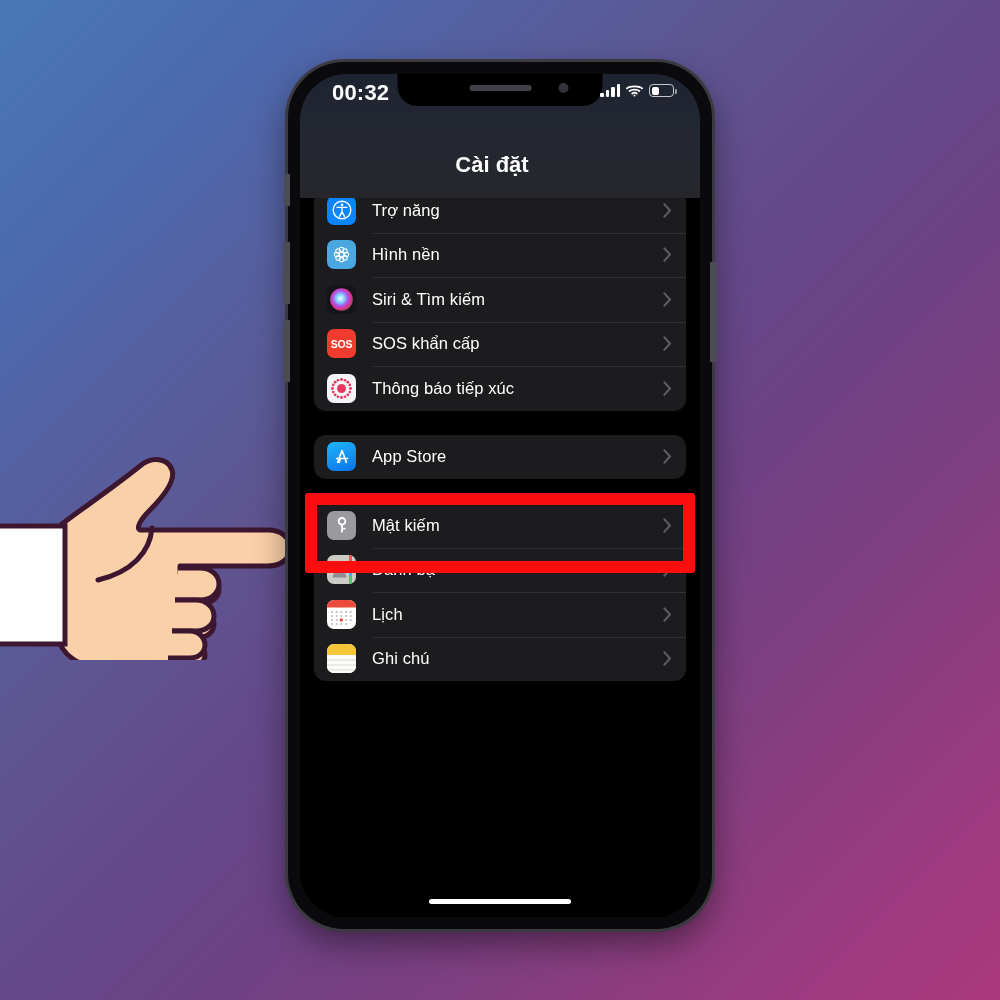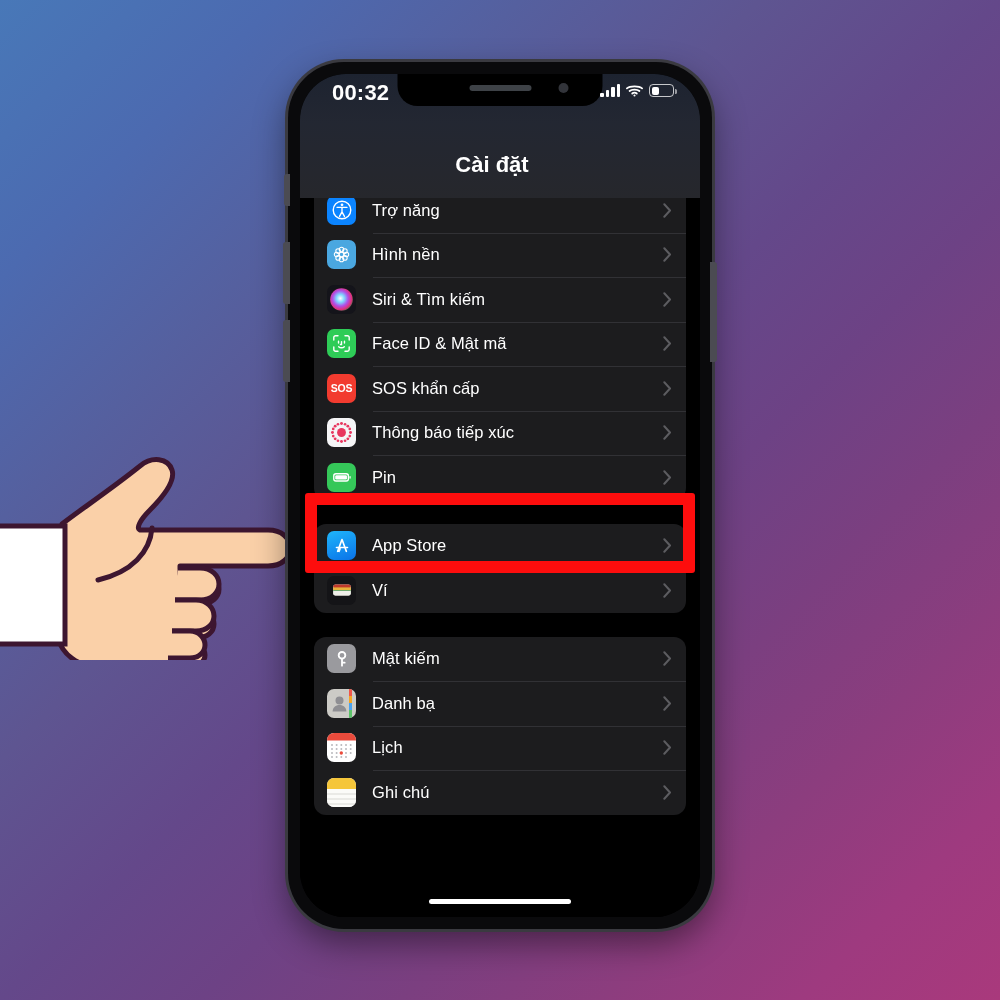--- a/index.html
+++ b/index.html
@@ -296,41 +296,20 @@
               </svg>
             </span>
             <span class="label">Siri &amp; Tìm kiếm</span>
             <span class="chev">
               <svg width="9" height="15" viewBox="0 0 9 15">
                   <path d="M1.3 1.3 L7 7.5 L1.3 13.7" fill="none" stroke="#5c5c60" stroke-width="2" stroke-linecap="round" stroke-linejoin="round"></path>
                 </svg>
             </span>
           </div>
 
-          <div class="row">
-            <span class="icon" style="background:#2ecc57">
-              <svg width="21" height="21" viewBox="0 0 24 24">
-                <g fill="none" stroke="#fff" stroke-width="1.6" stroke-linecap="round">
-                  <path d="M3.2 8 V5.2 A2 2 0 0 1 5.2 3.2 H8"></path>
-                  <path d="M16 3.2 H18.8 A2 2 0 0 1 20.8 5.2 V8"></path>
-                  <path d="M20.8 16 V18.8 A2 2 0 0 1 18.8 20.8 H16"></path>
-                  <path d="M8 20.8 H5.2 A2 2 0 0 1 3.2 18.8 V16"></path>
-                  <path d="M8.6 9.4 V11.4 M15.4 9.4 V11.4"></path>
-                  <path d="M12 9.8 V13.2 H10.8"></path>
-                  <path d="M8.8 15.6 C 10.4 17.2, 13.6 17.2, 15.2 15.6"></path>
-                </g>
-              </svg>
-            </span>
-            <span class="label">Face ID &amp; Mật mã</span>
-            <span class="chev">
-              <svg width="9" height="15" viewBox="0 0 9 15">
-                  <path d="M1.3 1.3 L7 7.5 L1.3 13.7" fill="none" stroke="#5c5c60" stroke-width="2" stroke-linecap="round" stroke-linejoin="round"></path>
-                </svg>
-            </span>
-          </div>
 
           <div class="row">
             <span class="icon" style="background:#f23b2f">
               <span style="color:#fff;font-size:10.5px;font-weight:700;letter-spacing:-0.3px;font-family:'Liberation Sans',sans-serif;">SOS</span>
             </span>
             <span class="label">SOS khẩn cấp</span>
             <span class="chev">
               <svg width="9" height="15" viewBox="0 0 9 15">
                   <path d="M1.3 1.3 L7 7.5 L1.3 13.7" fill="none" stroke="#5c5c60" stroke-width="2" stroke-linecap="round" stroke-linejoin="round"></path>
                 </svg>
@@ -362,63 +341,31 @@
               </svg>
             </span>
             <span class="label">Thông báo tiếp xúc</span>
             <span class="chev">
               <svg width="9" height="15" viewBox="0 0 9 15">
                   <path d="M1.3 1.3 L7 7.5 L1.3 13.7" fill="none" stroke="#5c5c60" stroke-width="2" stroke-linecap="round" stroke-linejoin="round"></path>
                 </svg>
             </span>
           </div>
 
-          <div class="row">
-            <span class="icon" style="background:#35c759">
-              <svg width="22" height="22" viewBox="0 0 24 24">
-                <rect x="3" y="8.4" width="16" height="8" rx="2.4" fill="none" stroke="#fff" stroke-width="1.5"></rect>
-                <rect x="4.6" y="10" width="12.8" height="4.8" rx="1.4" fill="#fff"></rect>
-                <rect x="20" y="10.8" width="1.6" height="3.2" rx="0.8" fill="#fff" opacity="0.85"></rect>
-              </svg>
-            </span>
-            <span class="label">Pin</span>
-            <span class="chev">
-              <svg width="9" height="15" viewBox="0 0 9 15">
-                  <path d="M1.3 1.3 L7 7.5 L1.3 13.7" fill="none" stroke="#5c5c60" stroke-width="2" stroke-linecap="round" stroke-linejoin="round"></path>
-                </svg>
-            </span>
-          </div>
         </div>
 
 
         <div class="group">
           <div class="row">
             <span class="icon" style="background:linear-gradient(160deg,#1fb6fb 0%,#0a72e8 100%)">
               <svg width="20" height="20" viewBox="0 0 24 24">
                 <path d="M12 4.2 L17.2 18.4 M12 4.2 L6.8 18.4 M5.4 13.8 H18.6 M8.4 18.4 L9.6 15.4" stroke="#fff" stroke-width="2" stroke-linecap="round" fill="none"></path>
               </svg>
             </span>
             <span class="label">App Store</span>
-            <span class="chev">
-              <svg width="9" height="15" viewBox="0 0 9 15">
-                  <path d="M1.3 1.3 L7 7.5 L1.3 13.7" fill="none" stroke="#5c5c60" stroke-width="2" stroke-linecap="round" stroke-linejoin="round"></path>
-                </svg>
-            </span>
-          </div>
-          <div class="row">
-            <span class="icon" style="background:#141417">
-              <svg width="24" height="24" viewBox="0 0 26 26">
-                <rect x="3.5" y="7" width="19" height="12" rx="2.4" fill="#e8e4dc"></rect>
-                <rect x="3.5" y="7" width="19" height="4.4" rx="2.4" fill="#c0392b"></rect>
-                <rect x="3.5" y="10.2" width="19" height="3" fill="#e8b23a"></rect>
-                <rect x="3.5" y="13" width="19" height="2.6" fill="#6fa86b"></rect>
-                <path d="M3.5 14.2 h19 v2.4 a2.4 2.4 0 0 1 -2.4 2.4 h-14.2 a2.4 2.4 0 0 1 -2.4 -2.4 z" fill="#efeee9"></path>
-              </svg>
-            </span>
-            <span class="label">Ví</span>
             <span class="chev">
               <svg width="9" height="15" viewBox="0 0 9 15">
                   <path d="M1.3 1.3 L7 7.5 L1.3 13.7" fill="none" stroke="#5c5c60" stroke-width="2" stroke-linecap="round" stroke-linejoin="round"></path>
                 </svg>
             </span>
           </div>
         </div>
 
         <div class="group">
           <div class="row">

